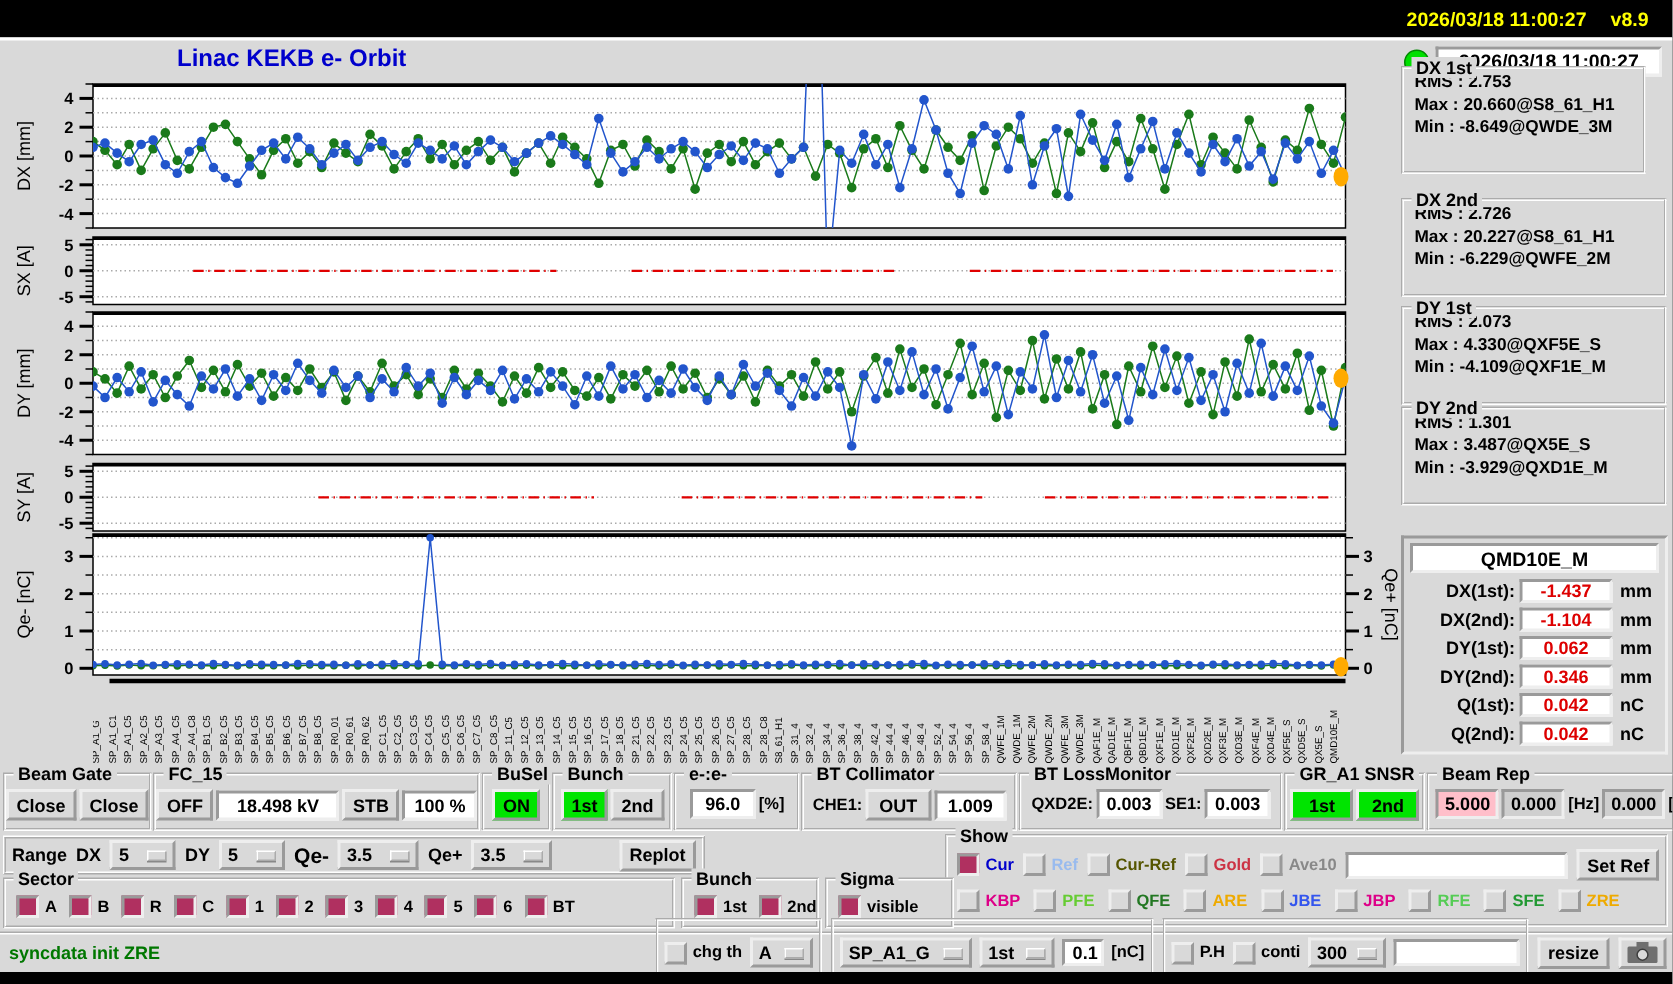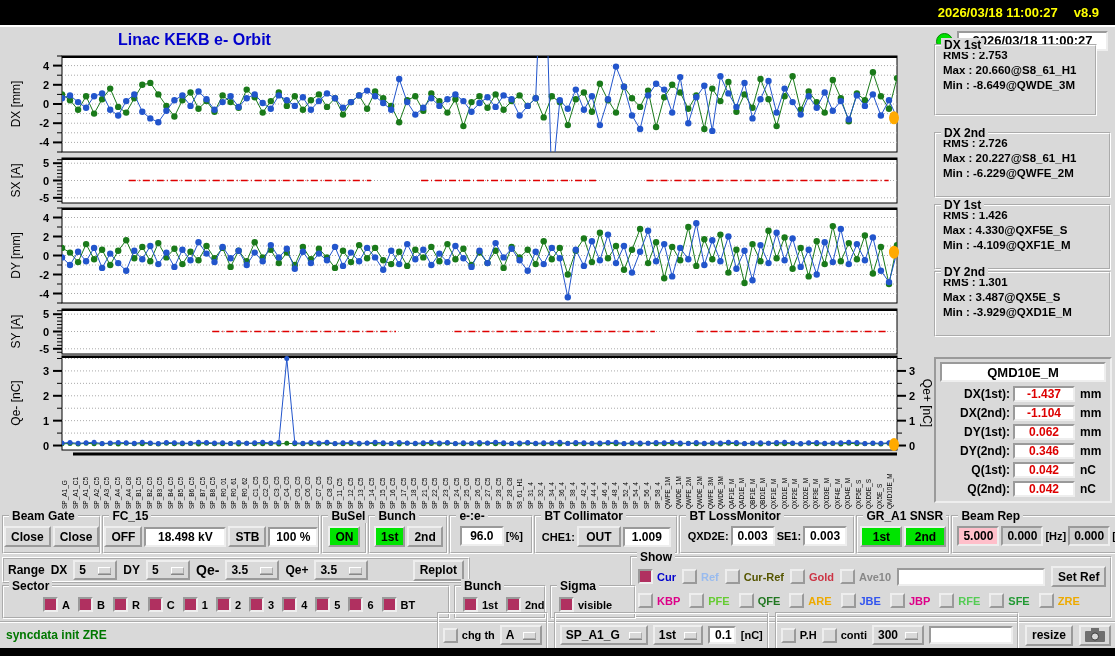--- a/index.html
+++ b/index.html
@@ -40,21 +40,21 @@
   .btn.green{background:#00e400;}
   .lab{font-weight:bold;font-size:11px;white-space:nowrap;}
   .optmenu{display:inline-flex;justify-content:space-between;align-items:center;border:2px outset #eee;
            background:#d9d9d9;font-weight:bold;font-size:12px;height:20px;padding:0 4px;box-sizing:border-box;}
   .optbar{width:11px;height:5px;border:1px outset #fff;background:#d9d9d9;box-shadow:0 1px 0 #888;}
   .cbitem{display:inline-flex;align-items:center;gap:4px;font-weight:bold;font-size:11px;white-space:nowrap;}
   .cb{width:11px;height:11px;border:2px outset #eee;background:#d9d9d9;display:inline-block;flex:0 0 auto;}
   .cb.on{background:#b03060;border-style:inset;}
   #range{position:absolute;left:2px;top:557px;width:468px;height:26px;border:2px ridge #fff;
          display:flex;align-items:center;gap:6px;padding:0 4px;box-sizing:border-box;}
-  #sector{left:2px;top:585px;width:448px;height:34px;padding-left:32px;}
+  #sector{left:2px;top:585px;width:448px;height:34px;}
   #bunch2{left:454px;top:585px;width:92px;height:34px;}
   #sigma{left:550px;top:585px;width:86px;height:34px;}
   .cbrow{display:flex;gap:8px;align-items:center;padding:10px 0 0 7px;}
   #show{left:630px;top:556px;width:482px;height:62px;}
   .showrow{display:flex;gap:6px;align-items:center;padding:8px 0 0 6px;}
   .showrow.second{padding-top:6px;}
   #statusrow{position:absolute;left:0;top:621px;width:1115px;height:26px;border-top:2px groove #fff;
              display:flex;align-items:center;box-sizing:border-box;}
   #status-msg{color:#007700;font-weight:bold;font-size:12px;margin-left:6px;}
   #status-right{margin-left:auto;display:flex;align-items:center;gap:6px;margin-right:4px;}
@@ -984,21 +984,21 @@
     <div class="stat-line">Min :  -8.649@QWDE_3M</div>
   </div>
   <div class="grp" style="left:934px;top:132px;width:177px;height:66px">
     <span class="grp-title">DX 2nd</span>
     <div class="stat-line">RMS :  2.726</div>
     <div class="stat-line">Max :  20.227@S8_61_H1</div>
     <div class="stat-line">Min :  -6.229@QWFE_2M</div>
   </div>
   <div class="grp" style="left:934px;top:204px;width:177px;height:66px">
     <span class="grp-title">DY 1st</span>
-    <div class="stat-line">RMS :  1.426</div>
+    <div class="stat-line">RMS :  2.073</div>
     <div class="stat-line">Max :  4.330@QXF5E_S</div>
     <div class="stat-line">Min :  -4.109@QXF1E_M</div>
   </div>
   <div class="grp" style="left:934px;top:271px;width:177px;height:66px">
     <span class="grp-title">DY 2nd</span>
     <div class="stat-line">RMS :  1.301</div>
     <div class="stat-line">Max :  3.487@QX5E_S</div>
     <div class="stat-line">Min :  -3.929@QXD1E_M</div>
   </div>
 

